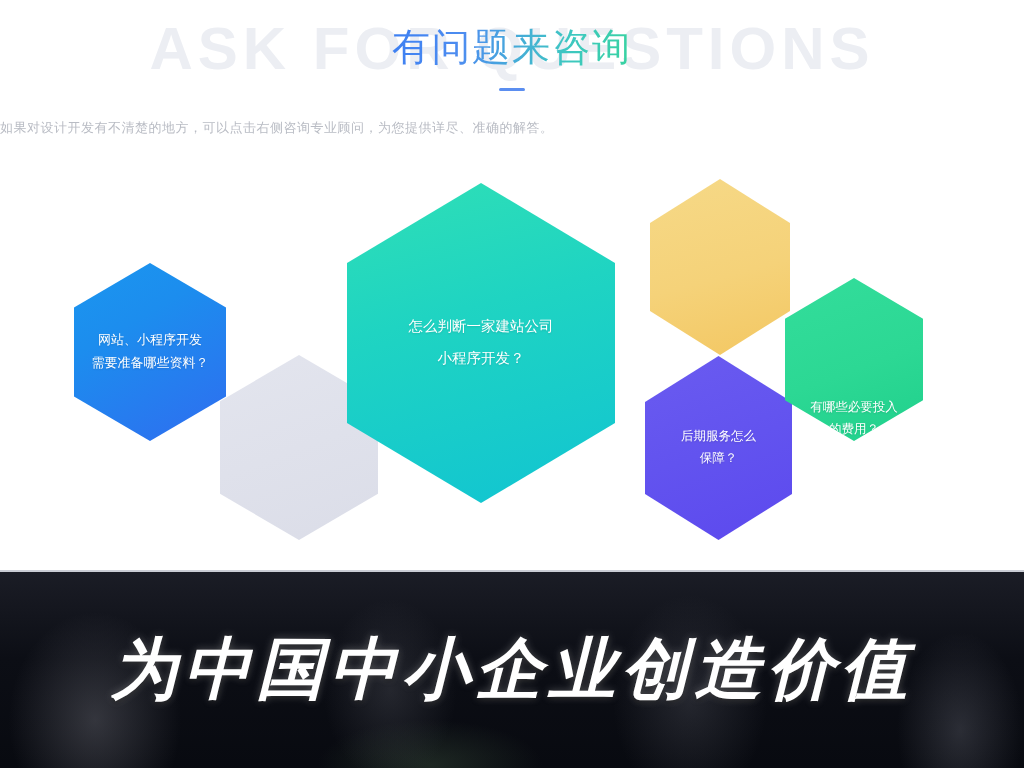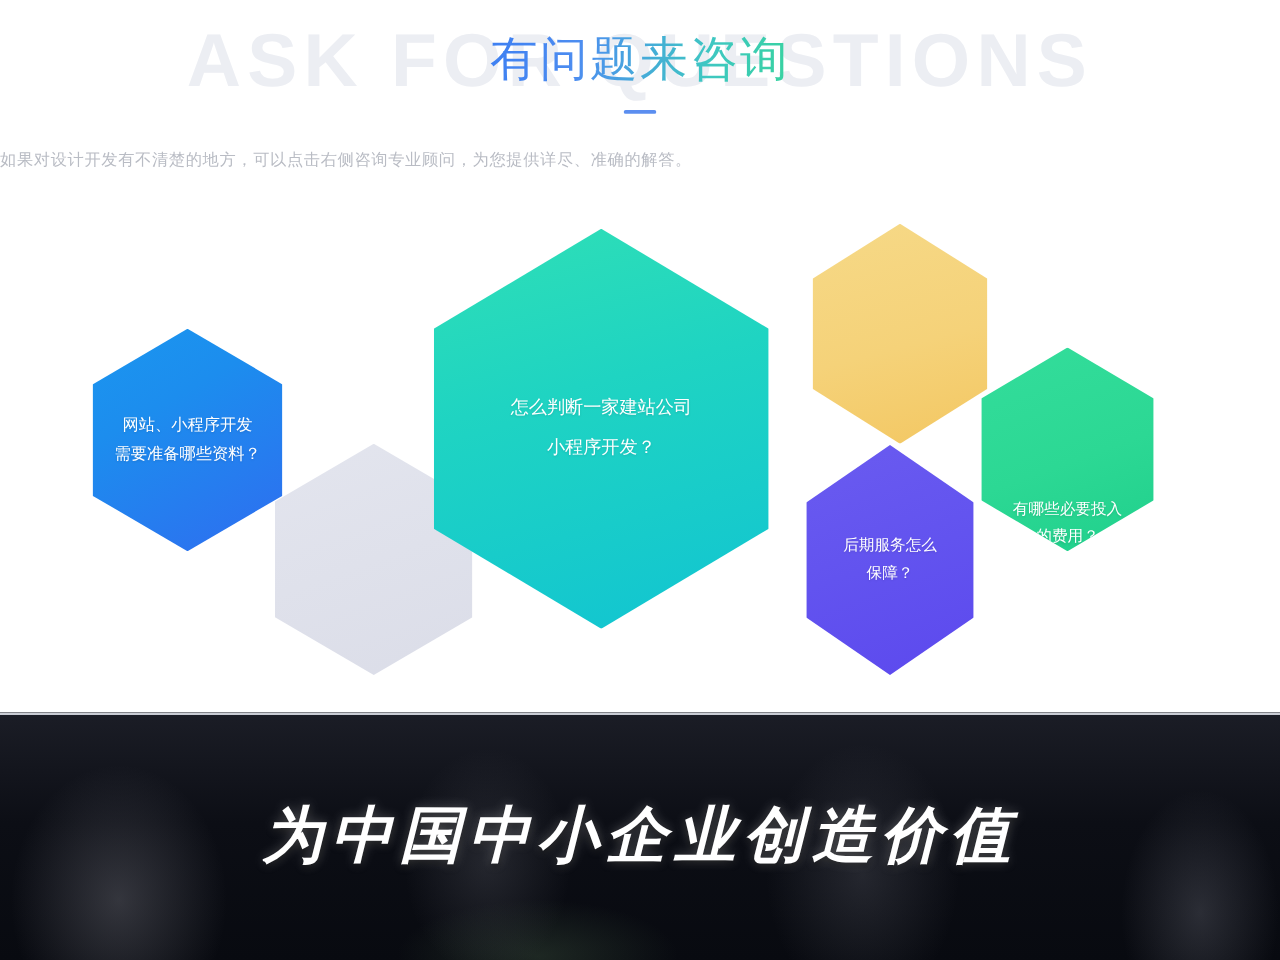--- a/index.html
+++ b/index.html
@@ -68,21 +68,21 @@
   .hex-gray   { left: 220px; top: 195px; width: 158px; height: 185px;
                 background: linear-gradient(160deg,#e3e5ee 0%,#dbdde8 100%); }
 
   .hex-teal   { left: 347px; top: 23px;  width: 268px; height: 320px;
                 background: linear-gradient(165deg,#2fdfb6 0%,#1fd4c2 40%,#11c4d2 100%); }
   .hex-teal .hex-label { font-size: 14.5px; line-height: 2.2; }
 
   .hex-yellow { left: 650px; top: 19px;  width: 140px; height: 176px;
                 background: linear-gradient(165deg,#f6d987 0%,#f5d279 55%,#f3c762 100%); }
 
-  .hex-purple { left: 645px; top: 196px; width: 134px; height: 184px;
+  .hex-purple { left: 645px; top: 196px; width: 147px; height: 184px;
                 background: linear-gradient(160deg,#6a5bf0 0%,#6253ef 50%,#5c49ee 100%); }
   .hex-purple .hex-label { font-size: 12.5px; }
 
   .hex-green  { left: 785px; top: 118px; width: 138px; height: 163px;
                 background: linear-gradient(160deg,#33dd9b 0%,#2cd894 55%,#20d08c 100%); align-items: flex-end; }
   .hex-green .hex-label { font-size: 12.5px; }
 
   
   .banner {
     position: absolute; left: 0; top: 570px; width: 1024px; height: 198px;
@@ -95,21 +95,21 @@
       radial-gradient(ellipse 110px 150px at 690px 130px, rgba(120,122,134,.24) 0%, rgba(20,22,30,0) 70%),
       radial-gradient(ellipse 90px 140px at 960px 160px, rgba(130,132,145,.28) 0%, rgba(20,22,30,0) 70%),
       radial-gradient(ellipse 150px 60px at 430px 195px, rgba(70,95,70,.35) 0%, rgba(20,22,30,0) 75%),
       linear-gradient(180deg,#1b1d26 0%,#0c0e15 45%,#080a10 100%);
   }
   .banner-top-edge { position: absolute; left: 0; top: 0; width: 1024px; height: 2px; background: #c9ccd4; }
   .banner-title {
     position: absolute; left: 0; top: 0; width: 1024px; height: 198px;
     display: flex; align-items: center; justify-content: center;
     font-family: "Liberation Serif", "DejaVu Serif", serif;
-    font-size: 49px; font-weight: bold; font-style: italic;
+    font-size: 67px; font-weight: bold; font-style: italic;
     letter-spacing: 6px; color: #ffffff;
     text-shadow: 0 0 9px rgba(255,255,255,.30), 0 2px 5px rgba(0,0,0,.7);
     white-space: nowrap;
   }
 </style>
 </head>
 <body>
 
 <div id="page">
 

